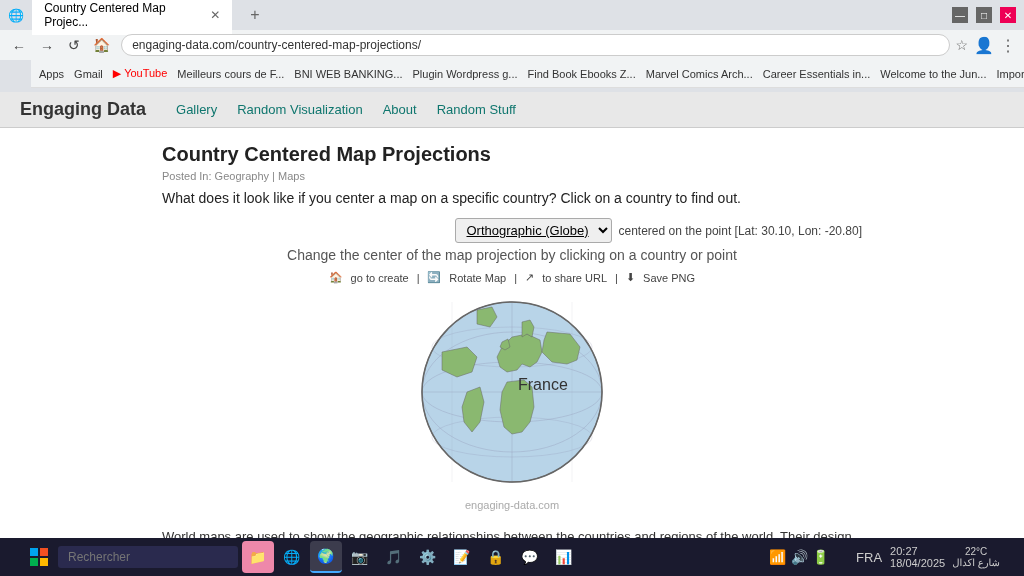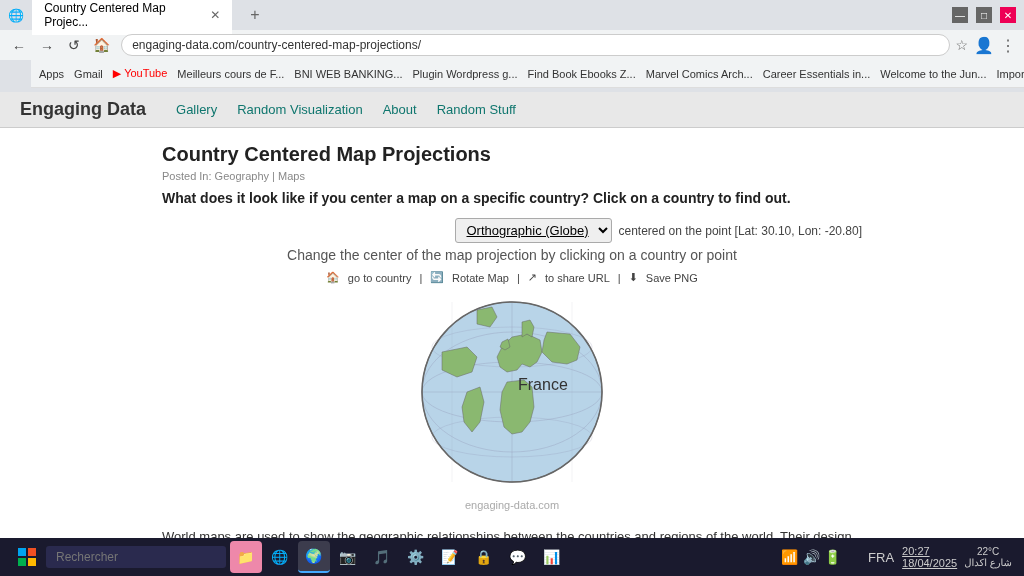--- a/index.html
+++ b/index.html
@@ -21,45 +21,45 @@
     
     .page-content { background: white; height: calc(576px - 92px - 38px); overflow-y: auto; width: 100%; }
     .site-nav { background: #e8e8e8; border-bottom: 1px solid #ccc; display: flex; align-items: center; padding: 0 20px; height: 36px; }
     .site-logo { font-size: 18px; font-weight: bold; color: #333; margin-right: 30px; }
     .nav-links { display: flex; gap: 20px; }
     .nav-link { color: #0f766e; text-decoration: none; font-size: 13px; cursor: pointer; }
 
     .article { padding: 15px 60px 15px 60px; max-width: 820px; margin: 0 auto; }
     .article-title { font-size: 20px; font-weight: bold; color: #222; margin-bottom: 4px; }
     .article-meta { font-size: 11px; color: #888; margin-bottom: 8px; }
-    .article-subtitle { font-size: 14px; font-weight: bold; color: #222; margin-bottom: 12px; }
+    .article-subtitle { font-size: 14px; font-weight: normal; color: #222; margin-bottom: 12px; }
 
     .viz-container { text-align: center; margin-bottom: 16px; }
     .projection-select-row { display: flex; align-items: center; justify-content: flex-end; gap: 6px; margin-bottom: 4px; }
     .projection-select { border: 1px solid #aaa; border-radius: 3px; padding: 3px 6px; font-size: 13px; text-decoration: underline; cursor: pointer; }
     .centered-on { font-size: 12px; color: #444; }
     .viz-controls { font-size: 14px; color: #555; margin-bottom: 8px; display: flex; align-items: center; justify-content: center; gap: 4px; }
     .viz-controls-row2 { font-size: 11px; color: #444; display: flex; align-items: center; justify-content: center; gap: 8px; margin-bottom: 8px; }
     .viz-controls-row2 span { cursor: pointer; color: #444; }
 
     .globe-wrapper { position: relative; display: inline-block; }
     .globe-svg { display: block; }
     .france-label { position: absolute; top: 42%; left: 53%; font-size: 16px; color: #333; pointer-events: none; white-space: nowrap; }
     .watermark { font-size: 11px; color: #aaa; margin-top: 4px; }
 
     .article-body { font-size: 13px; color: #333; line-height: 1.6; }
     .article-body p { margin-bottom: 12px; }
 
     
-    .taskbar { background: #1a1a2e; height: 38px; display: flex; align-items: center; padding: 0 12px; gap: 4px; position: fixed; bottom: 0; width: 1024px; }
+    .taskbar { background: #1a1a2e; height: 38px; display: flex; align-items: center; padding: 0 24px; gap: 4px; position: fixed; bottom: 0; width: 1024px; }
     .taskbar-start { width: 30px; height: 28px; display: flex; align-items: center; justify-content: center; cursor: pointer; }
     .taskbar-search { background: #2a2a4e; border: none; color: #ccc; padding: 4px 10px; font-size: 12px; width: 180px; border-radius: 3px; }
     .taskbar-icons { display: flex; gap: 4px; margin-left: auto; align-items: center; }
     .taskbar-lang { color: #ccc; font-size: 13px; margin-left: 22px; }
-    .taskbar-sys { display: flex; align-items: center; gap: 6px; margin-left: 4px; color: #ccc; font-size: 11px; text-decoration: underline; }
+    .taskbar-sys { display: flex; align-items: center; gap: 6px; margin-left: 4px; color: #ccc; font-size: 11px; }
     .pinned-apps { display: flex; gap: 2px; }
     .pinned-app { width: 32px; height: 32px; border-radius: 4px; display: flex; align-items: center; justify-content: center; cursor: pointer; font-size: 16px; }
     .pinned-app.active { background: rgba(255,255,255,0.15); border-bottom: 2px solid #4af; }
 
     
     .globe-circle { fill: #b8d4e8; stroke: #888; stroke-width: 1; }
     .land { fill: #8ab870; stroke: #666; stroke-width: 0.5; }
     .graticule { fill: none; stroke: #aac; stroke-width: 0.3; opacity: 0.7; }
   </style>
 </head>
@@ -134,21 +134,21 @@
           <option>Equirectangular</option>
           <option>Gall Peters</option>
         </select>
         <span class="centered-on">centered on the point [Lat: 30.10, Lon: -20.80]</span>
       </div>
       <div class="viz-controls">
         <span>Change the center of the map projection by clicking on a country or point</span>
       </div>
       <div class="viz-controls-row2">
         <span>🏠</span>
-        <a>go to country</a>
+        <a>go to create</a>
         <span>|</span>
         <span>🔄</span>
         <a>Rotate Map</a>
         <span>|</span>
         <span>↗</span>
         <a>to share URL</a>
         <span>|</span>
         <span>⬇</span>
         <a>Save PNG</a>
       </div>

